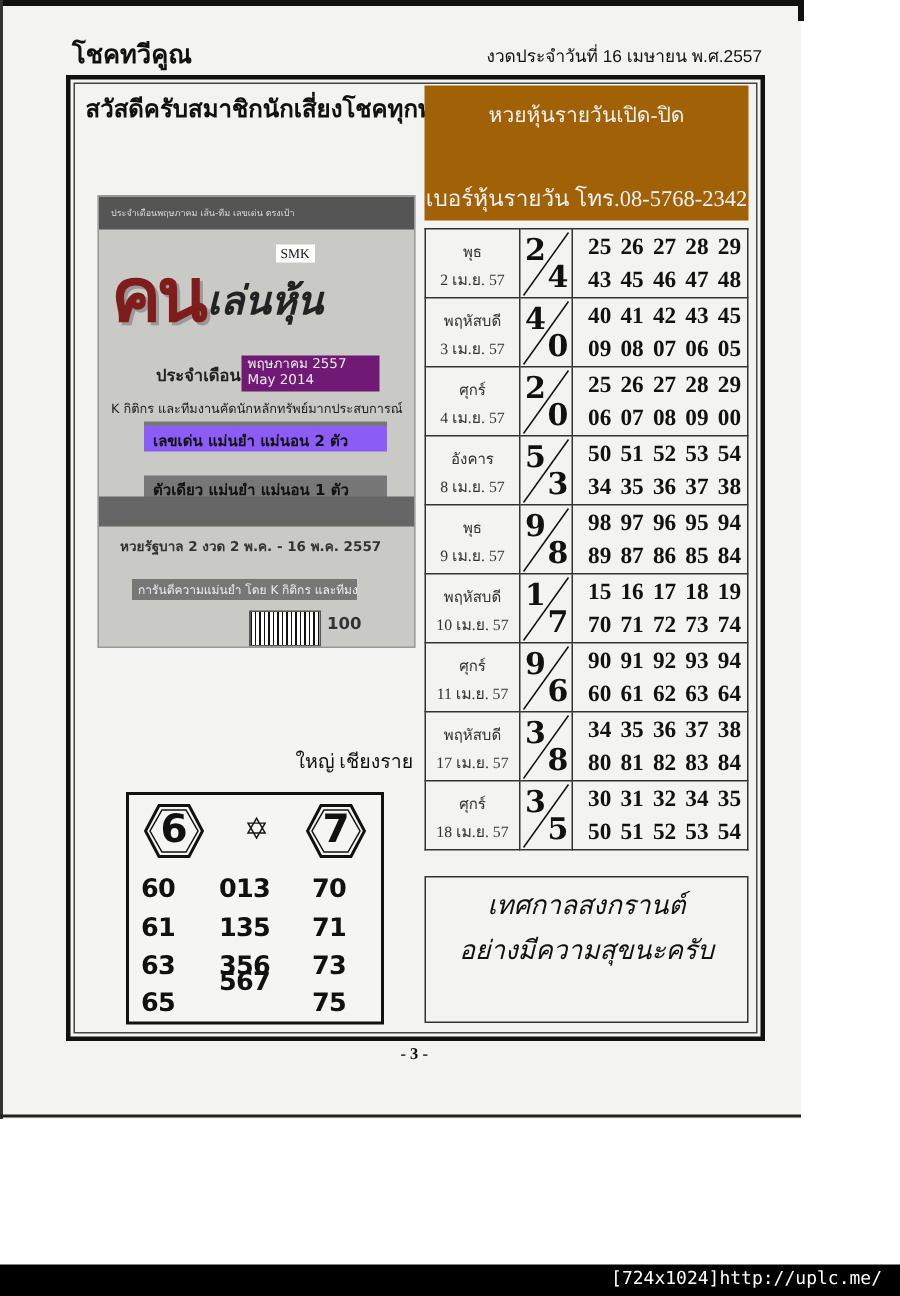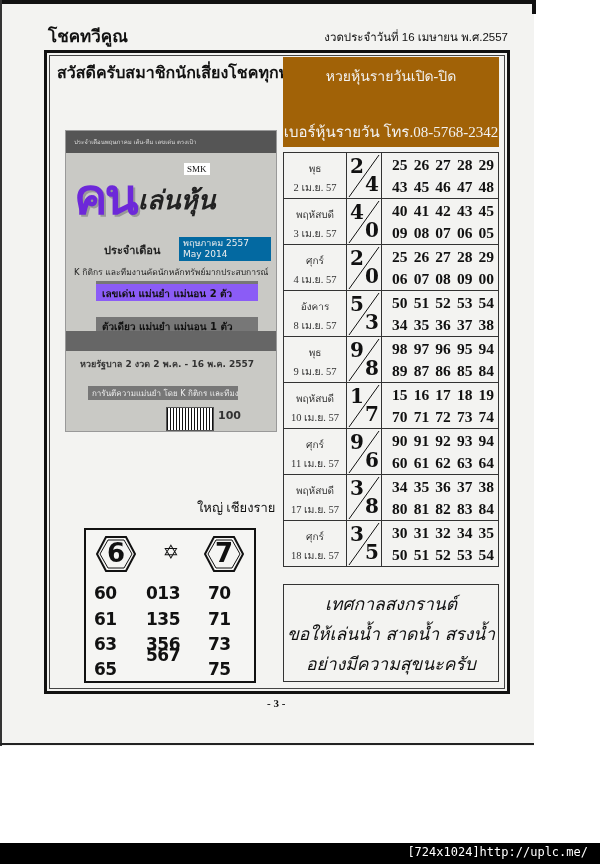--- a/index.html
+++ b/index.html
@@ -15,26 +15,26 @@
   .frame-outer { position:absolute; left:44px; top:50px; width:466px; height:644px; border:3px solid #111; box-sizing:border-box; }
   .frame-inner { position:absolute; left:49px; top:55px; width:456px; height:634px; border:1px solid #444; box-sizing:border-box; }
   .greeting { position:absolute; left:57px; top:60px; font-size:16px; font-family:"Liberation Serif", serif; font-weight:bold; }
   .blackbox { position:absolute; left:283px; top:57px; width:216px; height:90px; background:#a16207; color:#f2f2f2;
               text-align:center; font-family:"Liberation Serif", serif; }
   .bb-line1 { position:absolute; left:0; right:0; top:8px; font-size:14px; }
   .bb-line2 { position:absolute; left:0; right:0; top:34px; font-size:16px; font-weight:bold; }
   .bb-line3 { position:absolute; left:0; right:0; top:63px; font-size:15px; }
   .cover { position:absolute; left:65px; top:130px; width:210px; height:300px; background:#c9c9c5; border:1px solid #999; overflow:hidden; }
   .cover-strip { position:absolute; left:0; right:0; top:0; height:22px; background:#555; color:#ddd; font-size:6px; padding:6px 8px; box-sizing:border-box; white-space:nowrap; overflow:hidden; }
-  .cover-logo { position:absolute; left:8px; top:26px; font-size:50px; font-weight:bold; color:#6d28d9; letter-spacing:-3px;
+  .cover-logo { position:absolute; left:8px; top:26px; font-size:50px; font-weight:bold; color:#7f1d1d; letter-spacing:-3px;
                 text-shadow:2px 2px 0 #999; font-family:"DejaVu Sans", sans-serif; }
   .cover-logo2 { position:absolute; left:72px; top:48px; font-size:26px; font-style:italic; font-weight:bold; color:#222; font-family:"DejaVu Serif", serif; }
   .cover-smk { position:absolute; left:118px; top:32px; font-size:9px; background:#fff; padding:1px 3px; font-family:"Liberation Serif", serif; }
   .cover-monthlabel { position:absolute; left:38px; top:110px; font-size:11px; font-weight:bold; color:#222; }
-  .cover-month { position:absolute; left:95px; top:106px; width:92px; height:24px; background:#0369a1; color:#eee; font-size:9px; padding:1px 4px; box-sizing:border-box; line-height:11px;margin-left:18px; }
+  .cover-month { position:absolute; left:95px; top:106px; width:92px; height:24px; background:#701a75; color:#eee; font-size:9px; padding:1px 4px; box-sizing:border-box; line-height:11px; }
   .cover-k { position:absolute; left:8px; top:134px; font-size:8.5px; color:#222; white-space:nowrap; }
   .cover-row { position:absolute; left:30px; width:162px; height:17px; background:#777; color:#111; font-size:10px; font-weight:bold; padding:2px 6px; box-sizing:border-box; white-space:nowrap; }
   .cover-band { position:absolute; left:0; right:0; top:200px; height:20px; background:#666; }
   .cover-gov { position:absolute; left:14px; top:226px; font-size:9px; font-weight:bold; color:#333; white-space:nowrap; }
   .cover-bottombar { position:absolute; left:22px; top:255px; width:150px; height:14px; background:#777; color:#eee; font-size:8px; padding:1px 4px; box-sizing:border-box; white-space:nowrap; overflow:hidden; }
   .cover-barcode { position:absolute; left:100px; top:276px; width:46px; height:22px;
                    background:repeating-linear-gradient(90deg,#111 0 1px,#fff 1px 3px); border:1px solid #555; }
   .cover-price { position:absolute; left:152px; top:278px; font-size:11px; font-weight:bold; color:#333; }
   .author { position:absolute; left:197px; top:497px; font-size:13px; font-family:"Liberation Serif", serif; }
   .digitbox { position:absolute; left:84px; top:528px; width:172px; height:155px; border:2px solid #111; box-sizing:border-box; background:#f5f5f3; }
@@ -401,20 +401,19 @@
             <span>53</span>
             <span>54</span>
           </div>
        </td>
       </tr>
     </tbody>
 </table>
 
 <div class="songkran">
   <div style="margin-top:4px;">เทศกาลสงกรานต์</div>
-  <div>ขอให้เล่นน้ำ สาดน้ำ สรงน้ำ</div>
   <div>อย่างมีความสุขนะครับ</div>
 </div>
 
 <div class="pagenum">- 3 -</div>
 
 <div class="footerbar"></div>
 <div class="footer-text">[724x1024]http://uplc.me/</div>
 
 </body></html>

